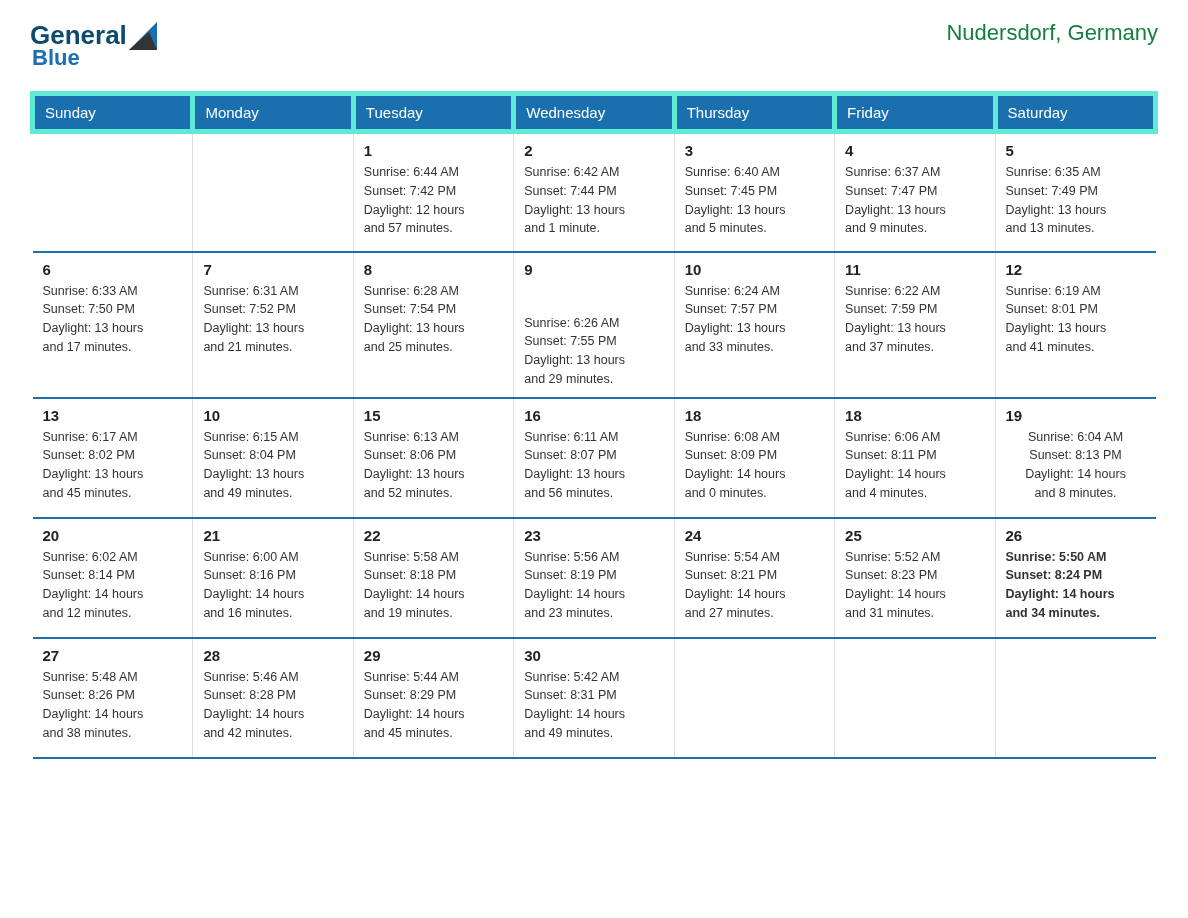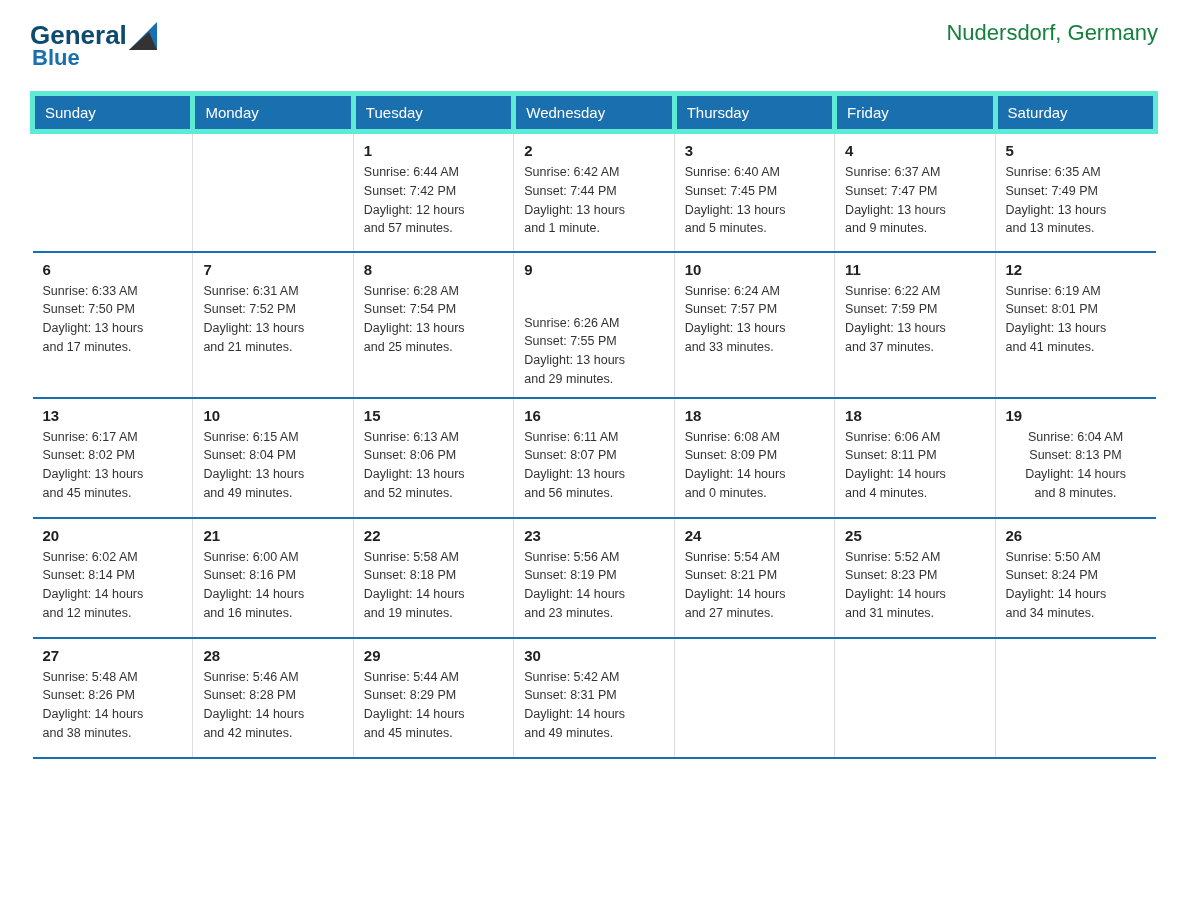--- a/index.html
+++ b/index.html
@@ -312,21 +312,21 @@
         </td>
         <td>
           <span class="day-num">25</span>
           <div class="day-info" style="white-space: pre-line;">Sunrise: 5:52 AM
 Sunset: 8:23 PM
 Daylight: 14 hours
 and 31 minutes.</div>
         </td>
         <td>
           <span class="day-num">26</span>
-          <div class="day-info" style="white-space: pre-line;">Sunrise: 5:50 AM
+          <div class="day-info" style="white-space: pre-line; font-weight: bold;">Sunrise: 5:50 AM
 Sunset: 8:24 PM
 Daylight: 14 hours
 and 34 minutes.</div>
         </td>
       </tr>
       <tr>
         <td>
           <span class="day-num">27</span>
           <div class="day-info" style="white-space: pre-line;">Sunrise: 5:48 AM
 Sunset: 8:26 PM

